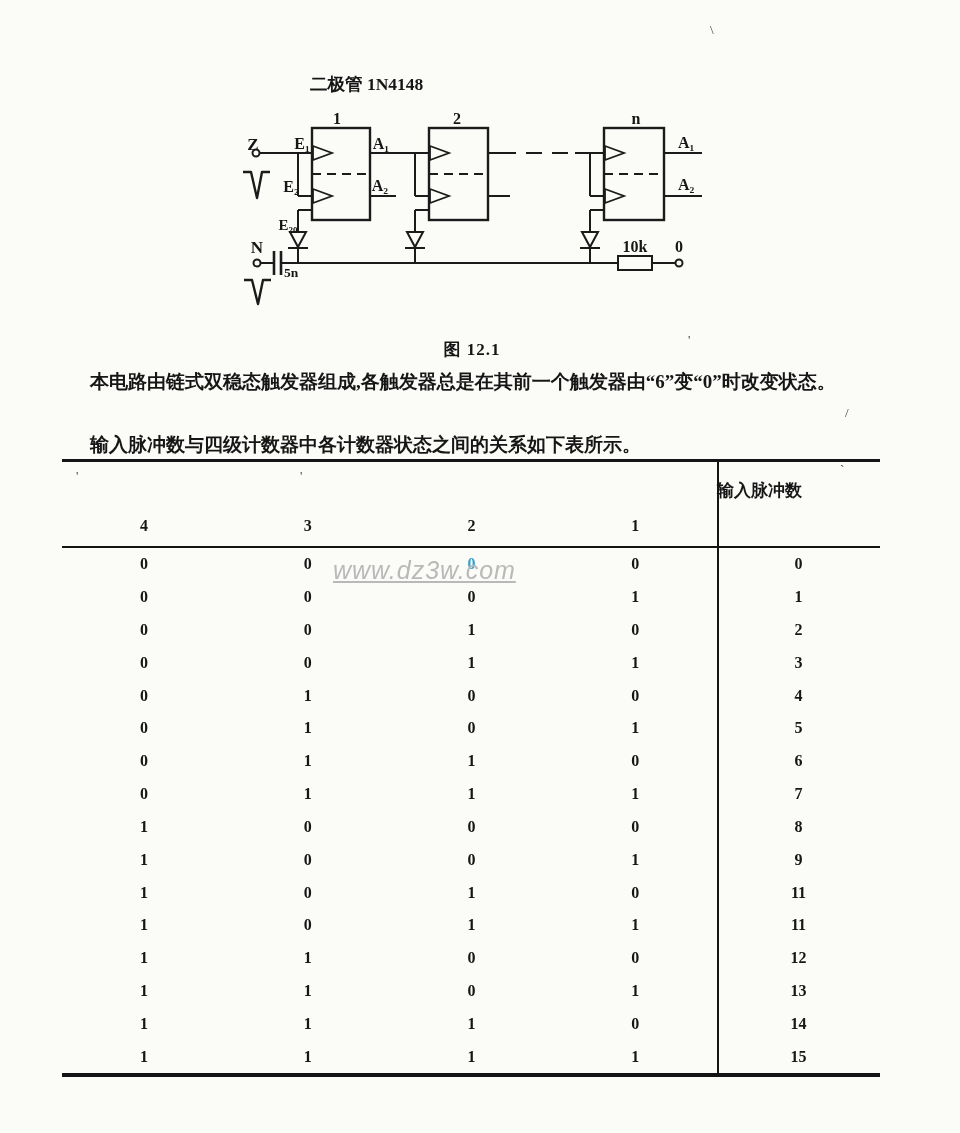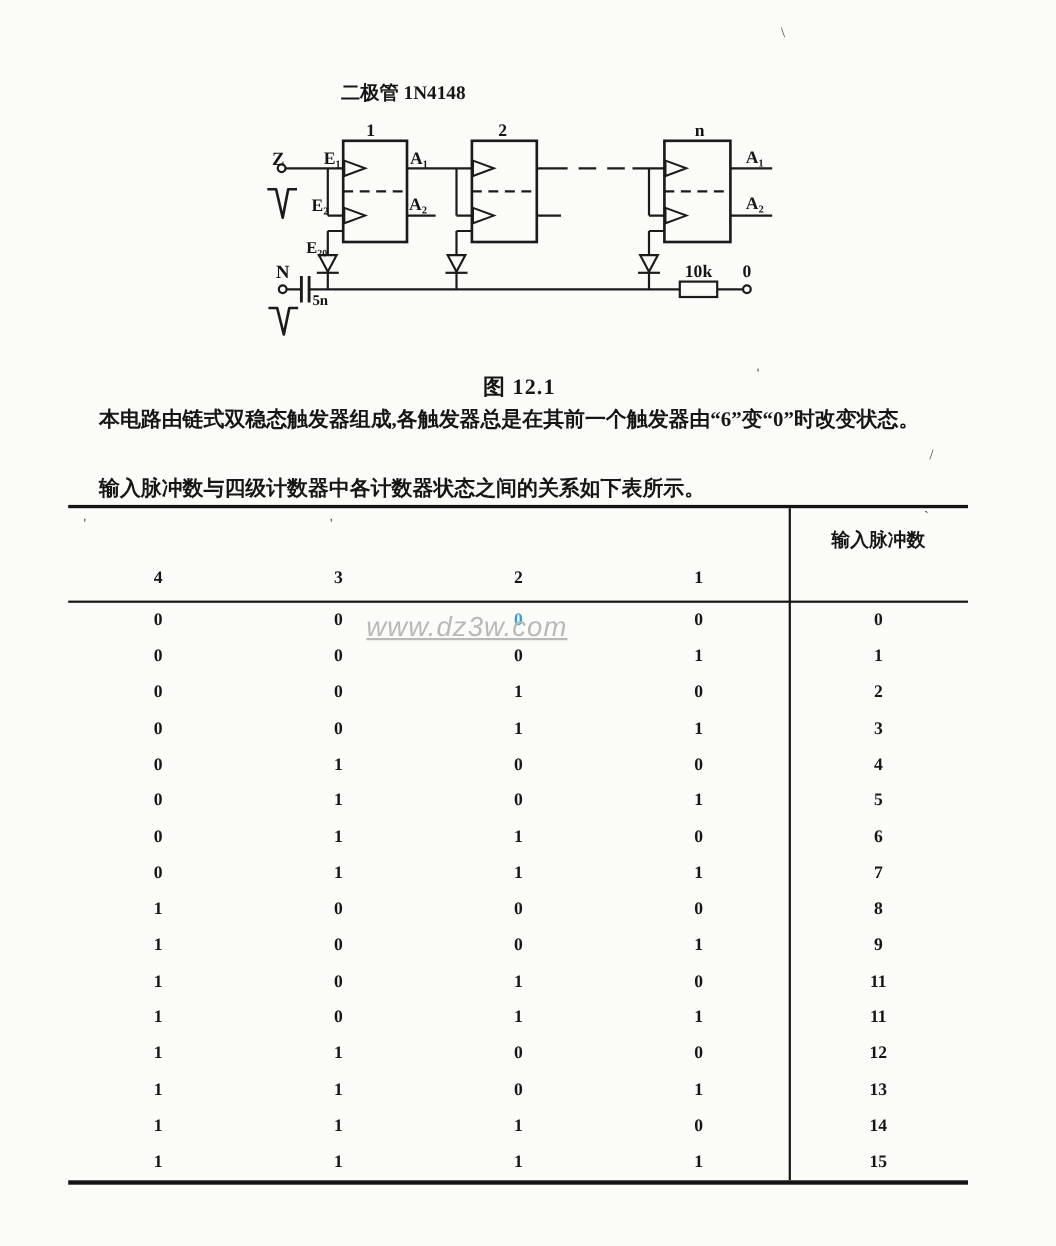--- a/index.html
+++ b/index.html
@@ -6,33 +6,33 @@
   body{
     width:960px;height:1133px;position:relative;
     background:#fbfbf8;color:#161616;
     font-family:"Liberation Serif",serif;
     overflow:hidden;
   }
   .page{position:absolute;inset:0;}
   svg text{font-family:"Liberation Serif",serif;font-weight:bold;fill:#161616;}
   .caption{
     position:absolute;left:0;top:338px;width:944px;text-align:center;
-    font-size:20px;font-weight:600;letter-spacing:1px;
+    font-size:17px;font-weight:600;letter-spacing:1px;
   }
   .para{position:absolute;font-size:19px;line-height:31px;font-weight:600;text-indent:28px;}
   .para1{left:62px;top:366px;width:824px;}
   .para2{left:62px;top:429px;width:840px;}
   .truth-table{
     position:absolute;left:62px;top:459px;width:818px;height:611px;
     border-top:3px solid #141414;border-bottom:4px solid #141414;
   }
   .vdiv{position:absolute;left:655px;top:0;bottom:0;width:2px;background:#141414;}
   .thead{position:absolute;left:0;top:0;width:818px;height:86px;border-bottom:2px solid #141414;box-sizing:border-box;}
   .sig-header{position:absolute;left:0;top:17px;width:655px;text-align:center;font-size:17px;font-weight:600;}
-  .pulse-header{position:absolute;left:655px;top:17px;width:163px;text-align:center;font-size:17px;font-weight:600;}
+  .pulse-header{position:absolute;left:655px;top:17px;width:163px;font-size:17px;font-weight:600;}
   .subrow{position:absolute;left:0;top:55px;width:655px;display:flex;}
   .subrow .cell{flex:1;text-align:center;font-size:16px;font-weight:bold;}
   .tbody{position:absolute;left:0;top:86px;width:818px;height:525px;display:flex;flex-direction:column;}
   .trow{flex:1;display:flex;align-items:center;}
   .sig{width:655px;display:flex;}
   .cell{font-size:16px;font-weight:bold;}
   .sig .cell{flex:1;text-align:center;}
   .pulse-cell{width:163px;text-align:center;}
   .watermark{
     position:absolute;left:333px;top:556px;

